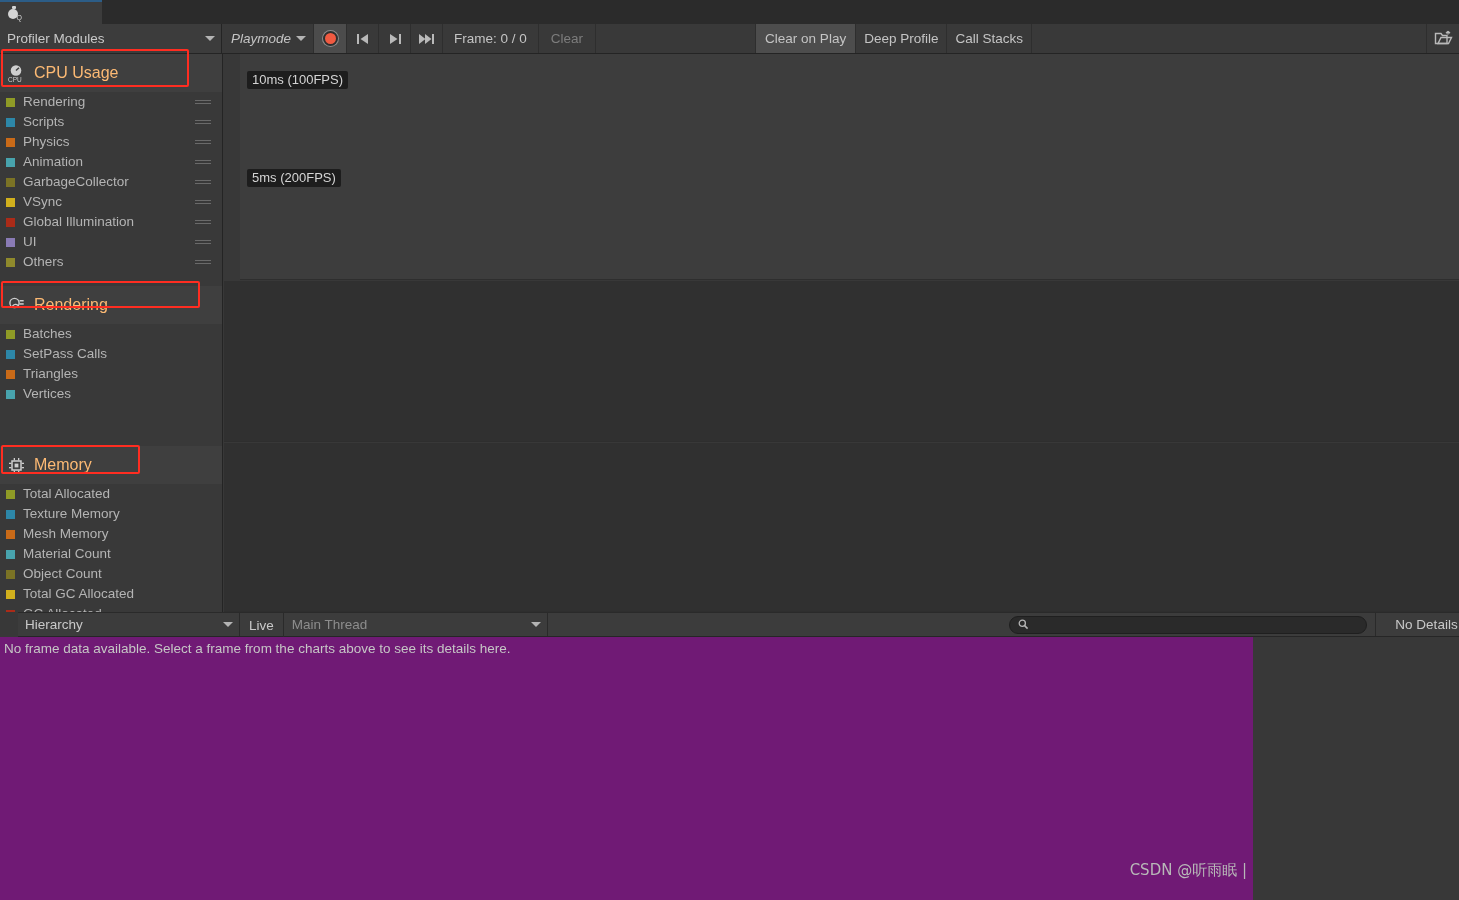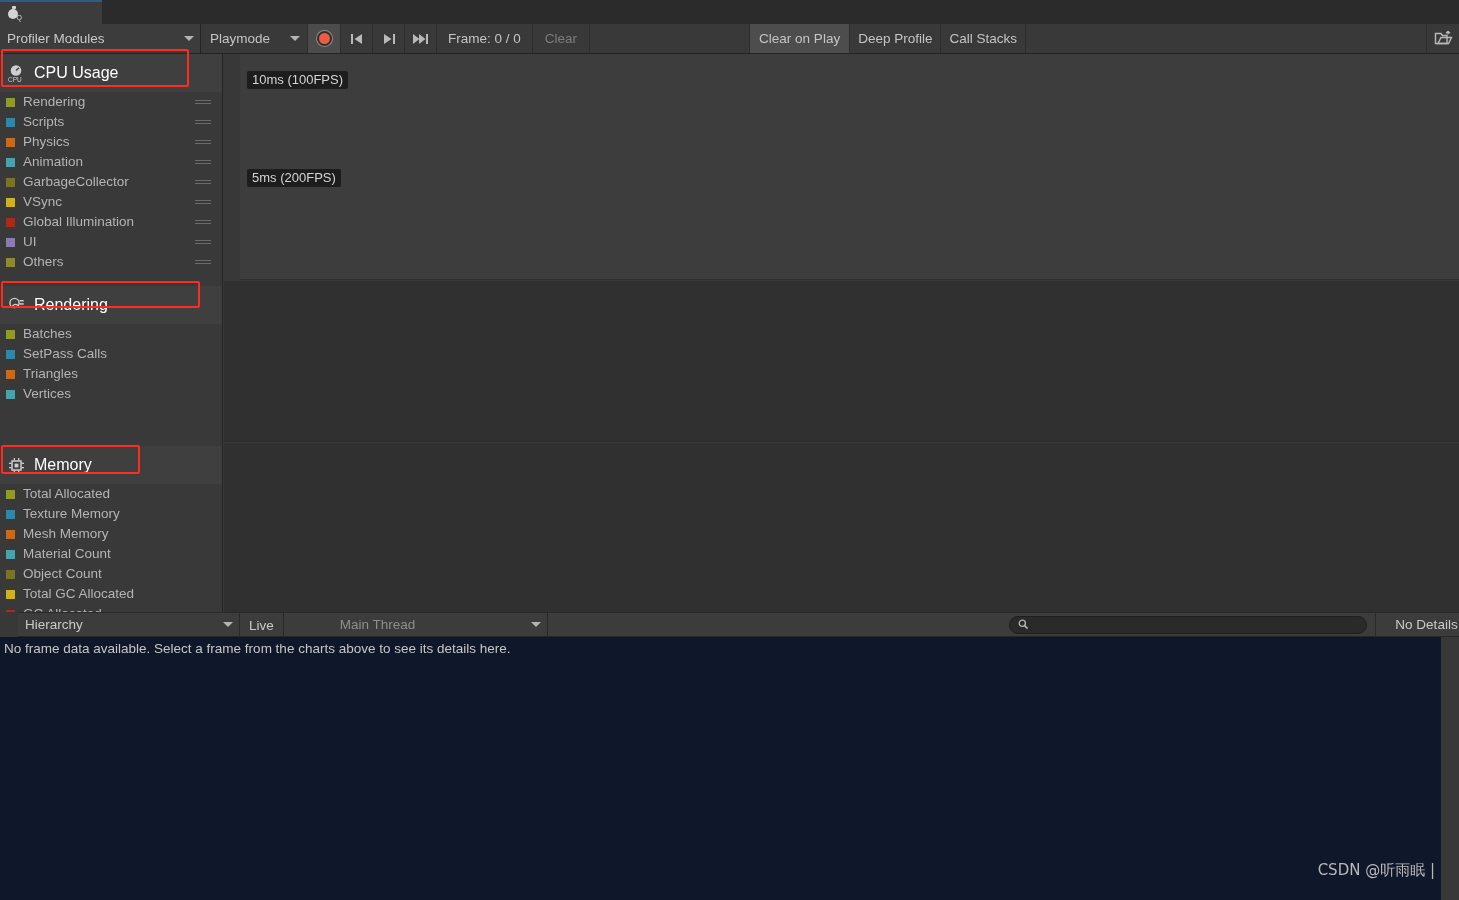--- a/index.html
+++ b/index.html
@@ -42,37 +42,37 @@
   }
 
   
   .toolbar {
     position: absolute; left: 0; top: 24px; width: 1459px; height: 30px;
     background: #393939;
     border-bottom: 1px solid #242424;
     display: flex; align-items: stretch;
   }
   .modules-dropdown {
-    width: 201px; height: 29px; background: #3c3c3c;
+    width: 222px; height: 29px; background: #3c3c3c;
     border-right: 1px solid #242424;
     display: flex; align-items: center; padding: 0 6px 0 7px;
   }
   .modules-dropdown .txt { font-size: 13.5px; color: #c9c9c9; flex: 1; }
   .caret {
     width: 0; height: 0;
     border-left: 5px solid transparent; border-right: 5px solid transparent;
     border-top: 5px solid #b4b4b4;
   }
   .tb-item {
     display: flex; align-items: center; justify-content: center;
     height: 29px; color: #c4c4c4; font-size: 13.5px;
     border-right: 1px solid #2e2e2e;
     padding: 6px 8px; white-space: nowrap;
   }
-  .tb-playmode { padding: 0 7px 0 9px; gap: 20px; }
+  .tb-playmode { padding: 0 7px 0 9px; gap: 5px; font-style: italic; }
   .tb-record { width: 33px; background: #4c4c4c; padding: 0; }
   .rec-dot {
     width: 15px; height: 15px; border-radius: 50%;
     background: #f05a41; border: 2px solid #2f2f2f;
     box-shadow: 0 0 0 1px #8b8b8b;
   }
   .tb-nav { width: 32px; padding: 0; }
   .tb-frame { padding: 0 11px; }
   .tb-clear { padding: 0 12px; color: #7d7d7d; }
   .tb-gap { flex: 0 0 160px; border-right: 1px solid #2e2e2e; }
@@ -84,21 +84,21 @@
   
   .modules-pane {
     position: absolute; left: 0; top: 54px; width: 223px; height: 558px;
     background: #393939; border-right: 1px solid #242424;
     overflow: hidden;
   }
   .mod-header {
     position: relative; height: 38px; display: flex; align-items: center;
     gap: 9px; padding-left: 8px; background: #3f3f3f;
   }
-  .mod-header .title { font-size: 16px; color: #ffffff; }
+  .mod-header .title { font-size: 16px; color: #fdba74; }
   .legend-row {
     height: 20px; display: flex; align-items: center;
     padding-left: 6px; position: relative;
   }
   .swatch { width: 9px; height: 9px; flex: 0 0 9px; margin-right: 8px; }
   .legend-label { font-size: 13.5px; color: #b4b4b4; line-height: 1; }
   .drag-handle {
     position: absolute; right: 11px; top: 8px; width: 16px; height: 5px;
   }
   .drag-handle i {
@@ -138,40 +138,40 @@
   }
   .bb-hierarchy .txt { flex: 1; font-size: 13.5px; color: #c9c9c9; }
   .bb-live {
     display: flex; align-items: center; padding: 12px 9px;
     font-size: 13.5px; color: #c9c9c9; border-right: 1px solid #2a2a2a;
   }
   .bb-thread {
     width: 264px; display: flex; align-items: center; padding: 0 6px 0 8px;
     border-right: 1px solid #2a2a2a;
   }
-  .bb-thread .txt { flex: 1; font-size: 13.5px; color: #8d8d8d; margin-left: 48px; }
+  .bb-thread .txt { flex: 1; font-size: 13.5px; color: #8d8d8d; }
   .bb-mid { flex: 1 1 auto; border-right: 1px solid #2a2a2a; position: relative; }
   .search-wrap {
     position: absolute; right: 8px; top: 3px; width: 358px; height: 18px;
   }
   .search-box {
     width: 100%; height: 18px; background: #2a2a2a;
     border: 1px solid #1f1f1f; border-radius: 9px;
     display: flex; align-items: center; padding-left: 8px;
   }
   .search-box .mag { margin-top: -1px; }
   .bb-nodetails {
     width: 101px; display: flex; align-items: center; justify-content: center;
     font-size: 13.5px; color: #c9c9c9;
   }
 
   
   .details {
-    position: absolute; left: 0; top: 637px; width: 1441px; height: 263px;
-    background: #0f172a;
+    position: absolute; left: 0; top: 637px; width: 1253px; height: 263px;
+    background: #701a75;
   }
   .details-msg {
     position: absolute; left: 4px; top: 4px;
     font-size: 13.5px; color: #c6c6c6;
   }
   .watermark {
     position: absolute; right: 6px; bottom: 20px;
     font-size: 15px; color: #b8b8b8;
     font-family: "DejaVu Sans", sans-serif;
   }

